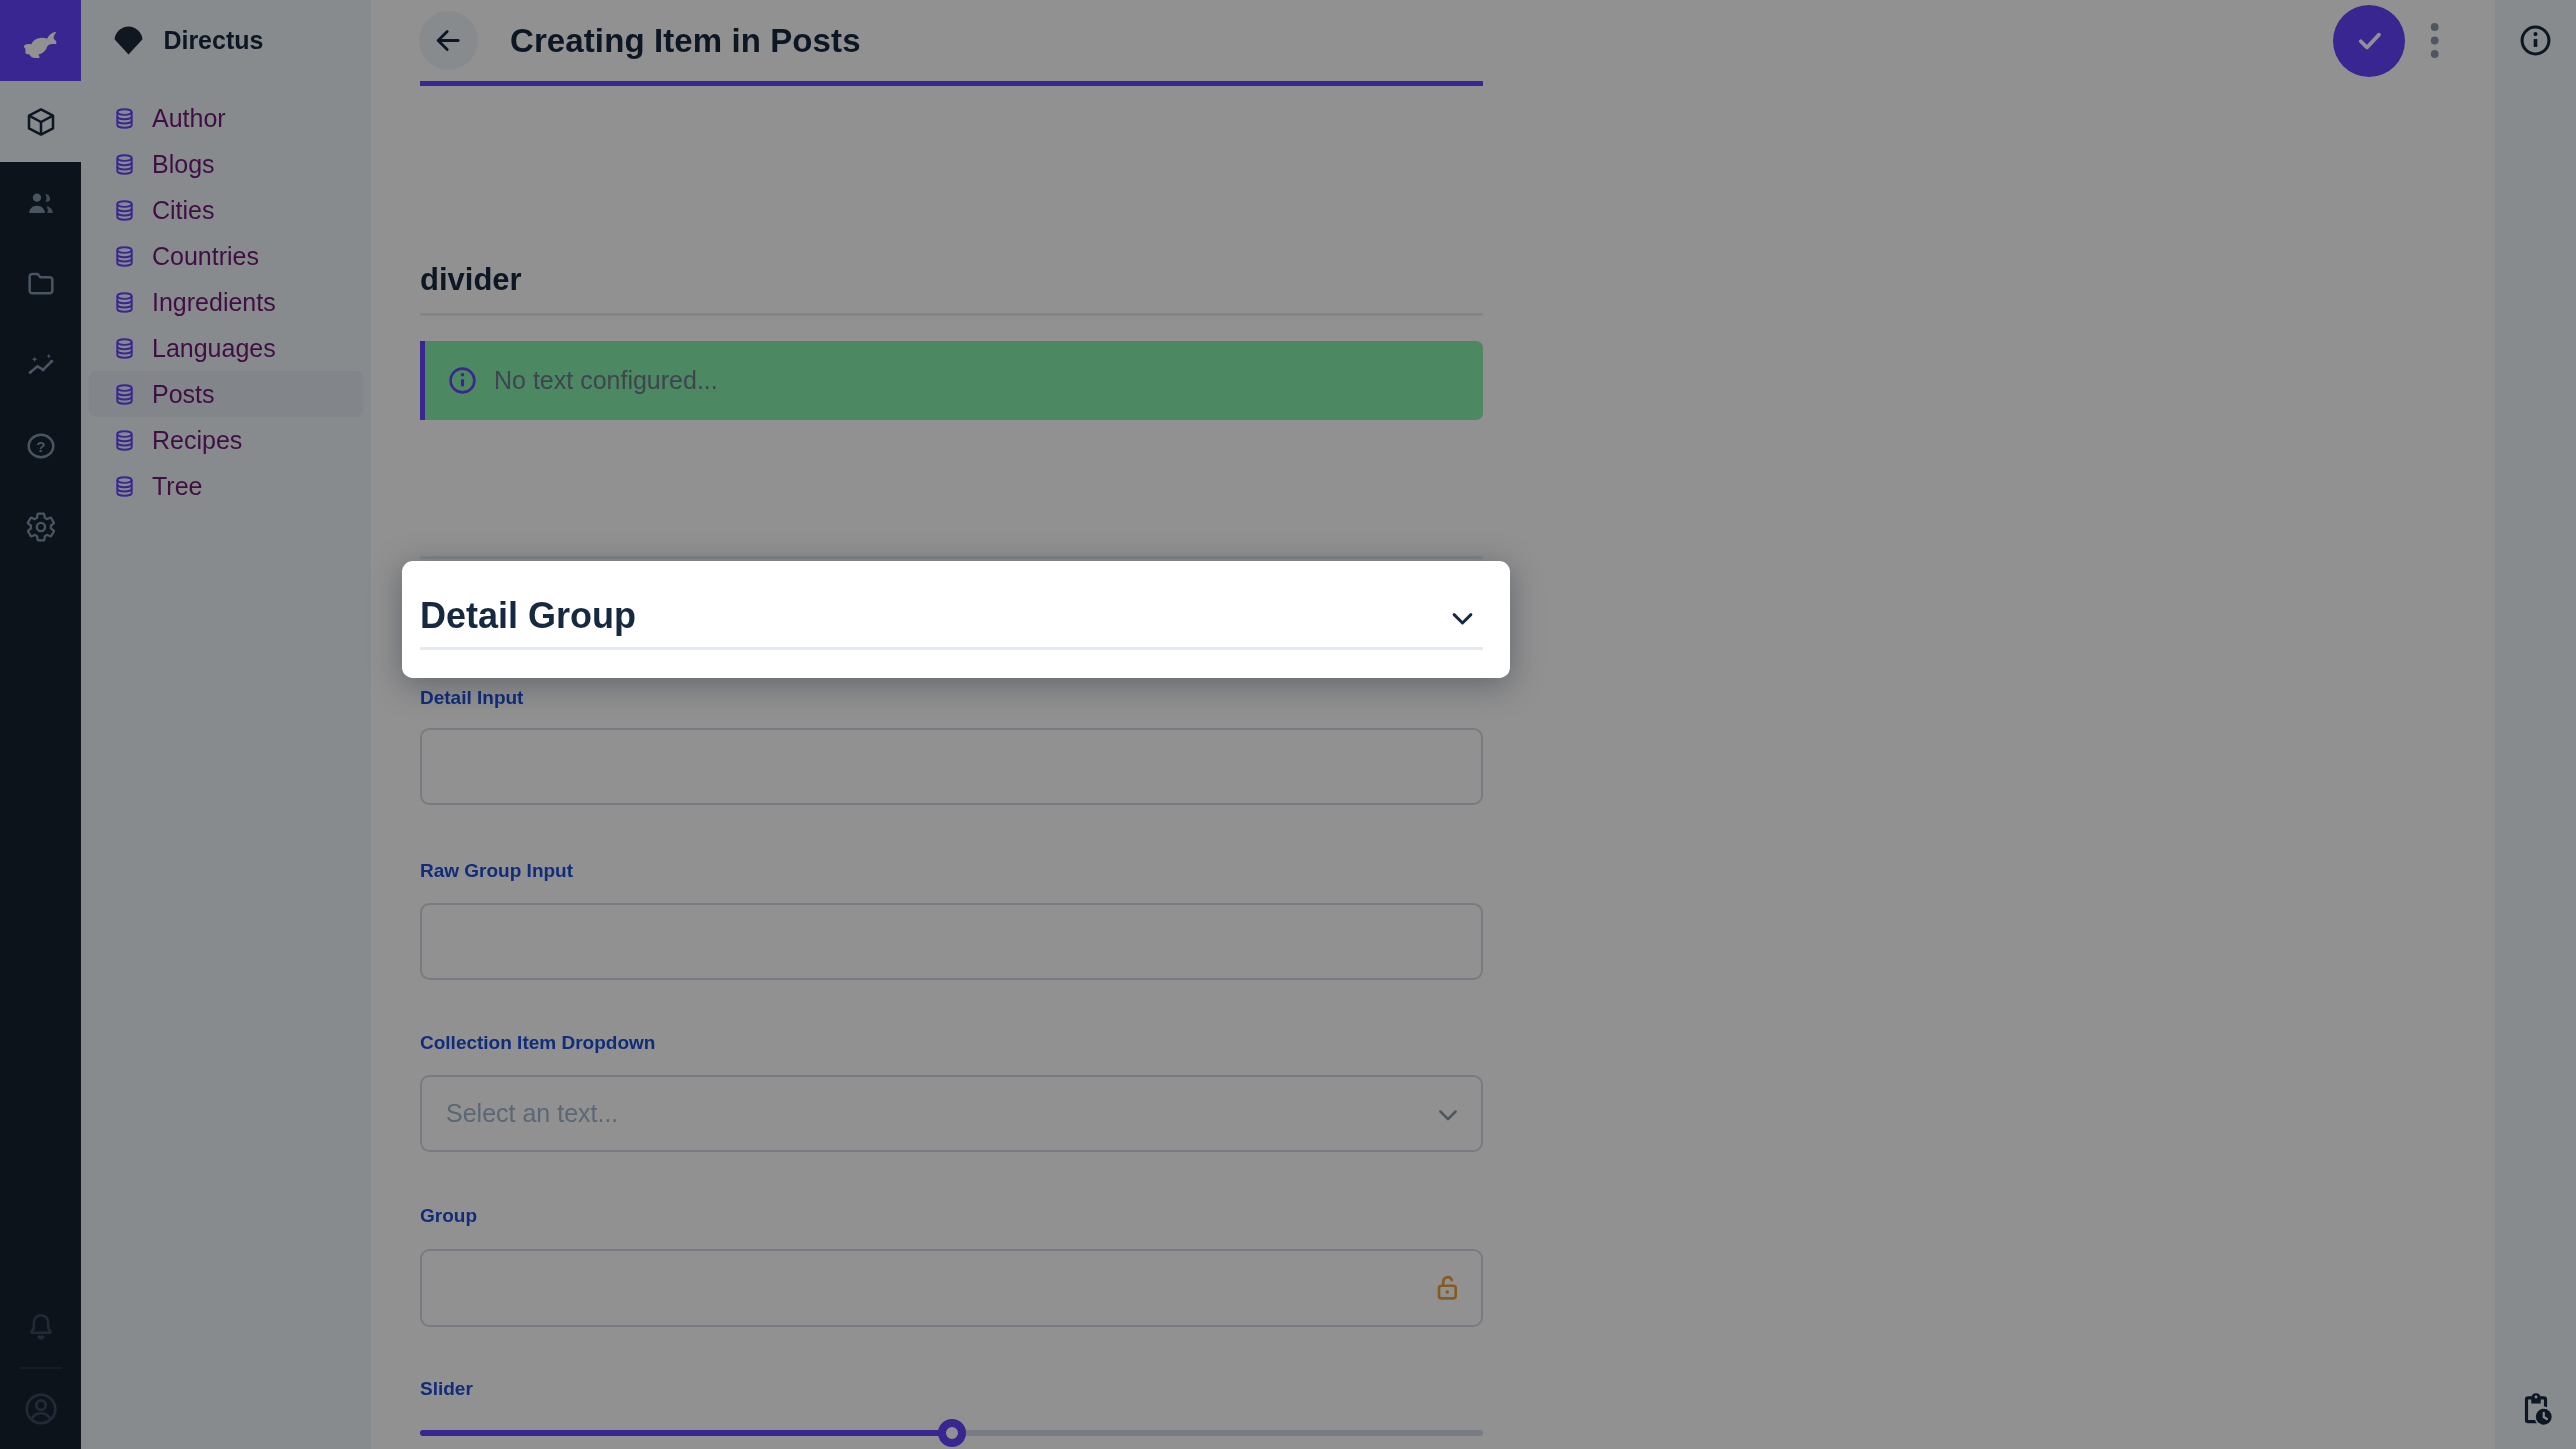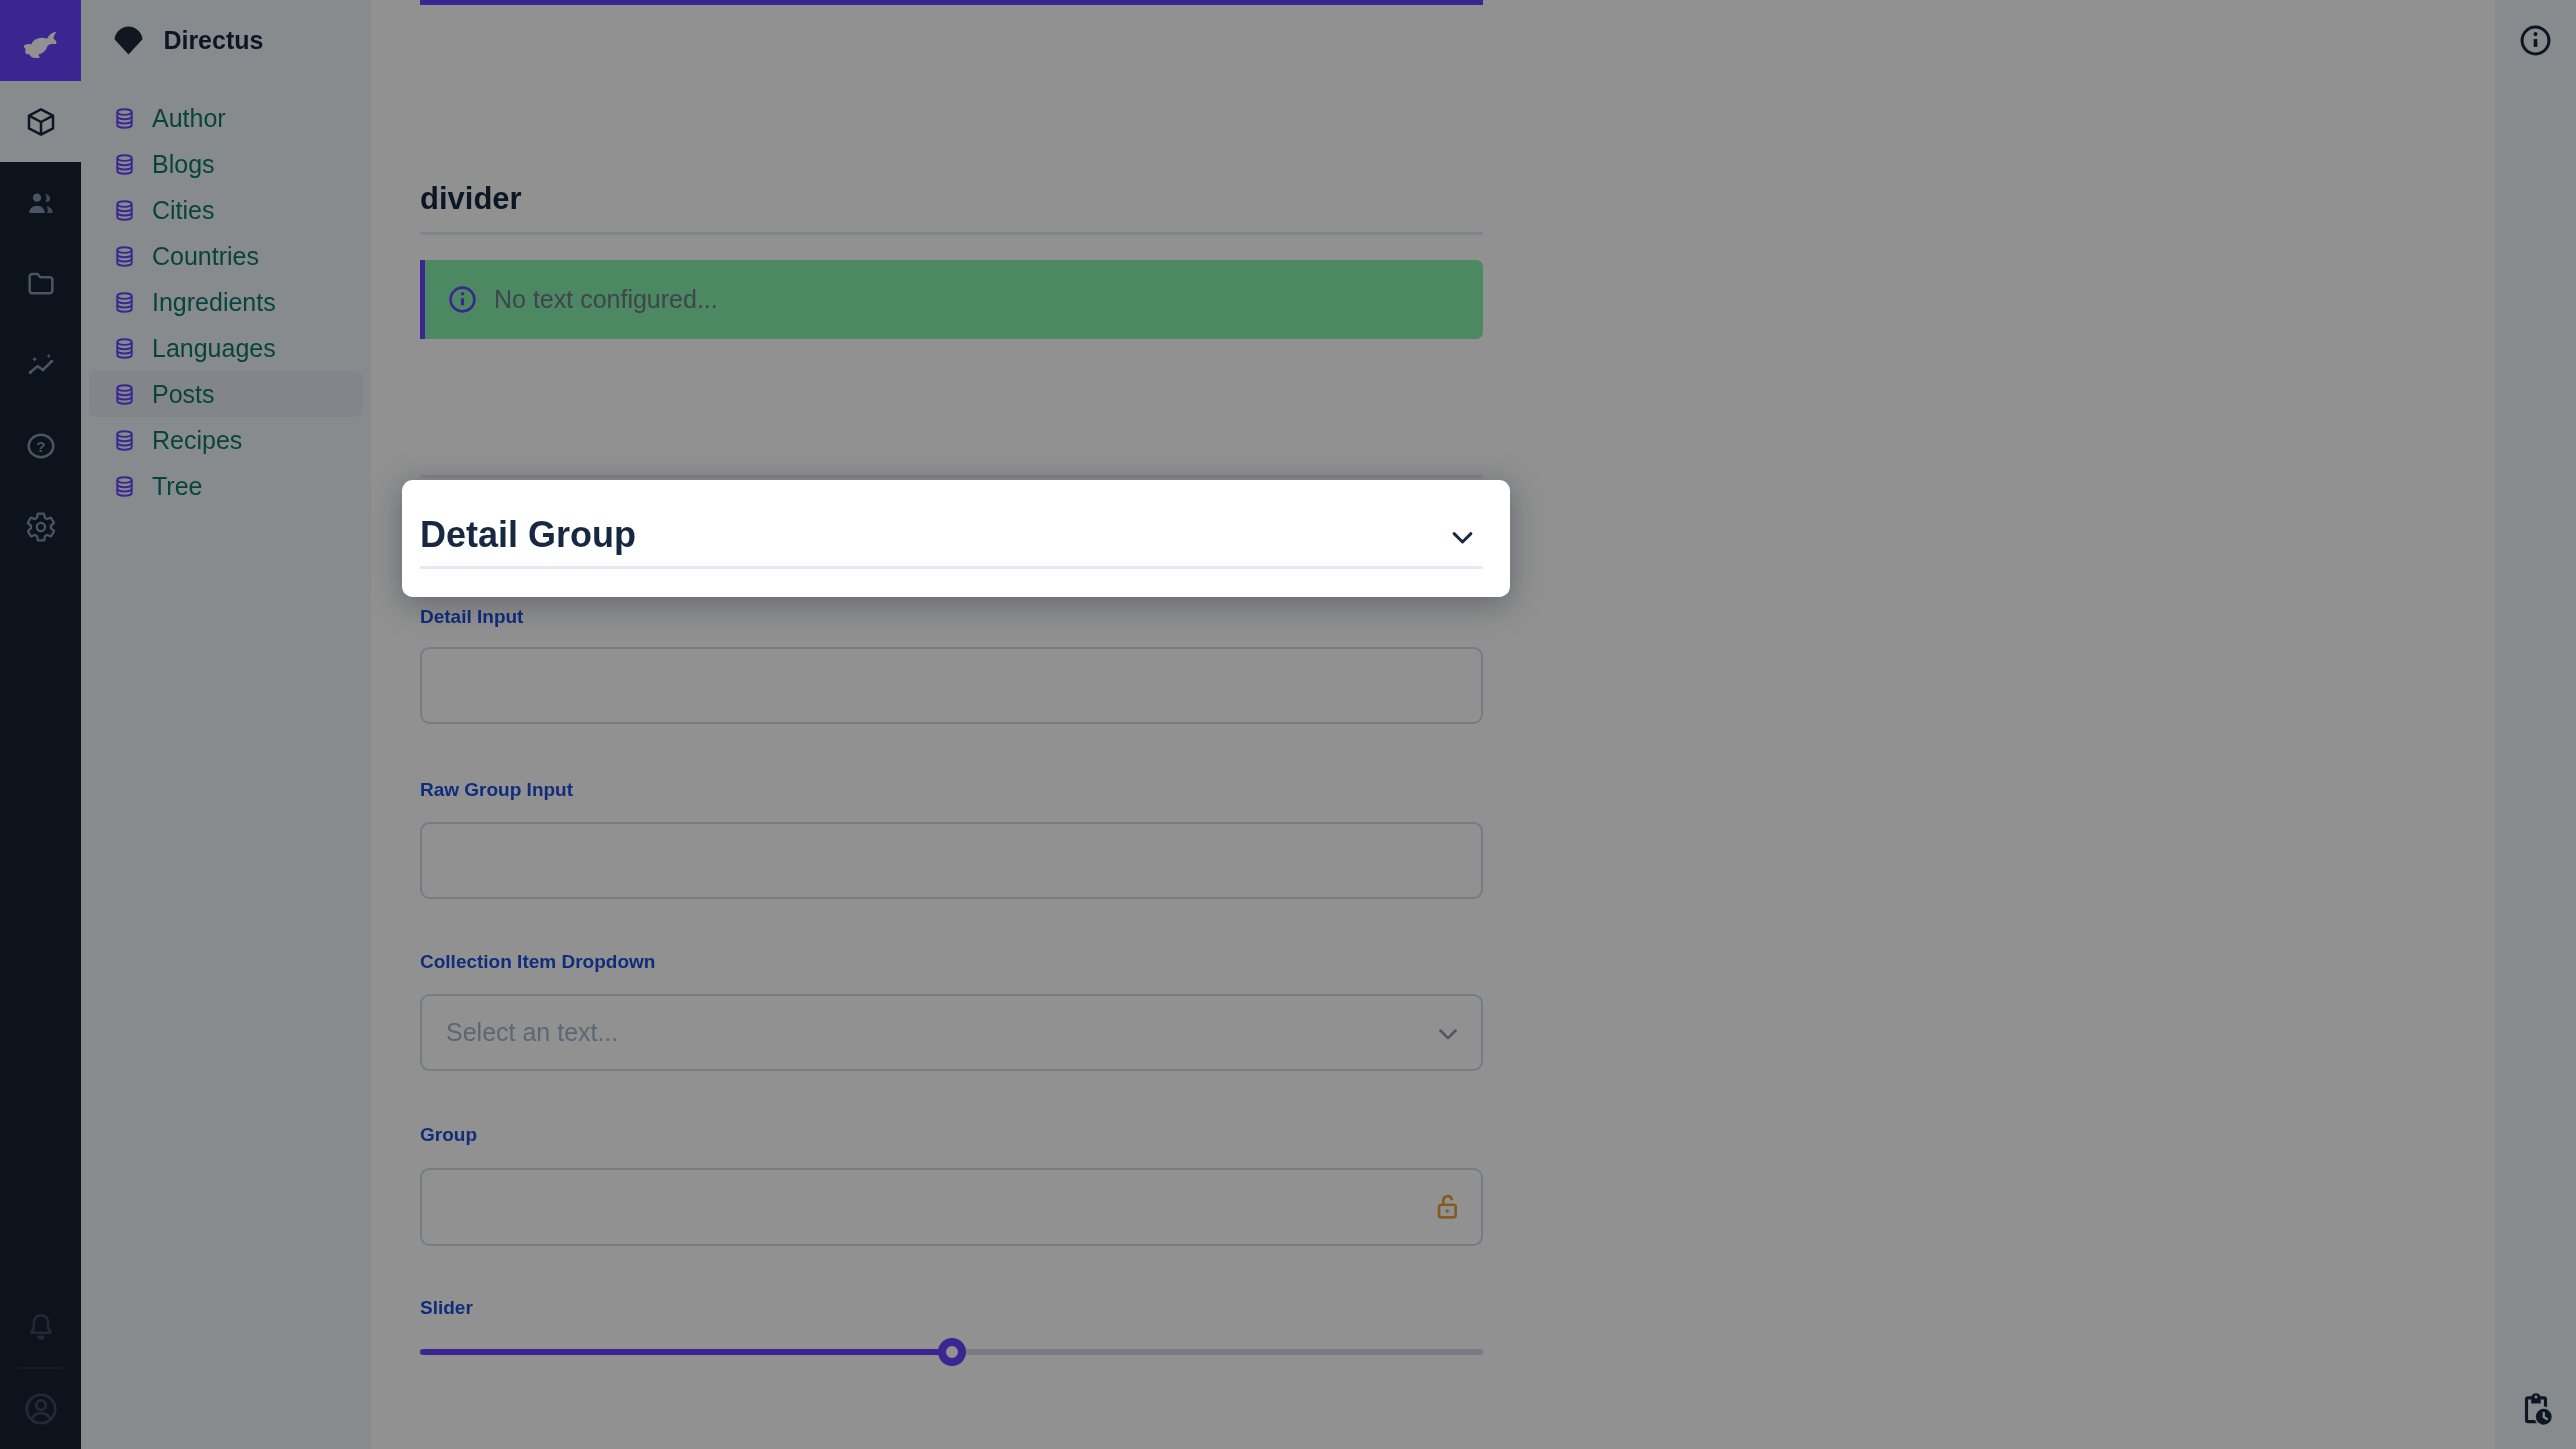--- a/index.html
+++ b/index.html
@@ -17,21 +17,21 @@
   .mb-avatar{top:1390px;height:38px;}
 
   
   .nav{width:290px;flex:0 0 290px;background:#F0F4F9;position:relative;}
   .nav-header{height:81px;display:flex;align-items:center;padding-left:30px;box-sizing:border-box;}
   .nav-header .proj-name{font-size:25px;font-weight:600;color:#172940;margin-left:17.4px;}
   .nav-list{padding-top:14px;}
   .nav-item{height:46px;margin:0 8px;display:flex;align-items:center;border-radius:6.7px;padding-left:24px;box-sizing:border-box;}
   .nav-item.active{background:#E4EAF1;}
   .nav-item .db{flex:0 0 23px;height:23px;color:#6644FF;}
-  .nav-item .lbl{font-size:25px;font-weight:500;color:#0f766e;margin-left:16px;}
+  .nav-item .lbl{font-size:25px;font-weight:500;color:#701a75;margin-left:16px;}
 
   
   .main{flex:1 1 auto;background:#fff;display:flex;flex-direction:column;position:relative;}
   .content-header{height:81px;flex:0 0 81px;display:flex;align-items:center;position:relative;}
   .back-btn{width:59px;height:59px;border-radius:50%;background:#F0F4F9;display:flex;align-items:center;justify-content:center;color:#172940;margin-left:48px;}
   .page-title{font-size:33px;font-weight:700;color:#172940;margin-left:32px;letter-spacing:0.1px;}
   .header-actions{position:absolute;right:39px;top:0;height:81px;display:flex;align-items:center;}
   .save-btn{width:72px;height:72px;border-radius:50%;background:#6644FF;display:flex;align-items:center;justify-content:center;color:#fff;}
   .kebab{width:43px;height:72px;display:flex;align-items:center;justify-content:center;color:#8B97A8;margin-left:8px;}
 
@@ -249,20 +249,43 @@
             <path d="M4.5 5.3v13.4c0 1.6 3.4 2.9 7.5 2.9s7.5-1.3 7.5-2.9V5.3"></path>
             <path d="M19.5 9.8c0 1.6-3.4 2.9-7.5 2.9S4.5 11.4 4.5 9.8"></path>
             <path d="M19.5 14.3c0 1.6-3.4 2.9-7.5 2.9s-7.5-1.3-7.5-2.9"></path>
           </svg>
         <span class="lbl">Tree</span>
       </div>
     </div>
   </div>
 
   <div class="main">
+    <div class="content-header">
+      <div class="back-btn">
+        <svg width="31" height="31" viewBox="0 0 24 24" fill="none" stroke="currentColor" stroke-width="2.2" stroke-linecap="round" stroke-linejoin="round">
+          <path d="M19.5 12h-15"></path>
+            <path d="m11 5-7 7 7 7"></path>
+        </svg>
+      </div>
+      <span class="page-title">Creating Item in Posts</span>
+      <div class="header-actions">
+        <div class="save-btn">
+          <svg width="35" height="35" viewBox="0 0 24 24" fill="none" stroke="currentColor" stroke-width="2.6" stroke-linecap="round" stroke-linejoin="round">
+            <path d="m6 12.5 4.3 4.3L18.5 8"></path>
+          </svg>
+        </div>
+        <div class="kebab">
+          <svg width="9.4" height="39" viewBox="0 0 6 26" fill="currentColor">
+            <circle cx="3" cy="4" r="2.6"></circle>
+              <circle cx="3" cy="13" r="2.6"></circle>
+              <circle cx="3" cy="22" r="2.6"></circle>
+          </svg>
+        </div>
+      </div>
+    </div>
 
     <div class="content-body">
       <div class="top-line"></div>
 
       <div class="col h-divider" style="position:absolute;">divider</div>
       <div class="rule r-divider"></div>
 
       <div class="notice col" style="width:1063px;">
         <div class="notice-bar"></div>
         <svg class="notice-ico" width="31" height="31" viewBox="0 0 24 24" fill="none" stroke="currentColor" stroke-width="2">

